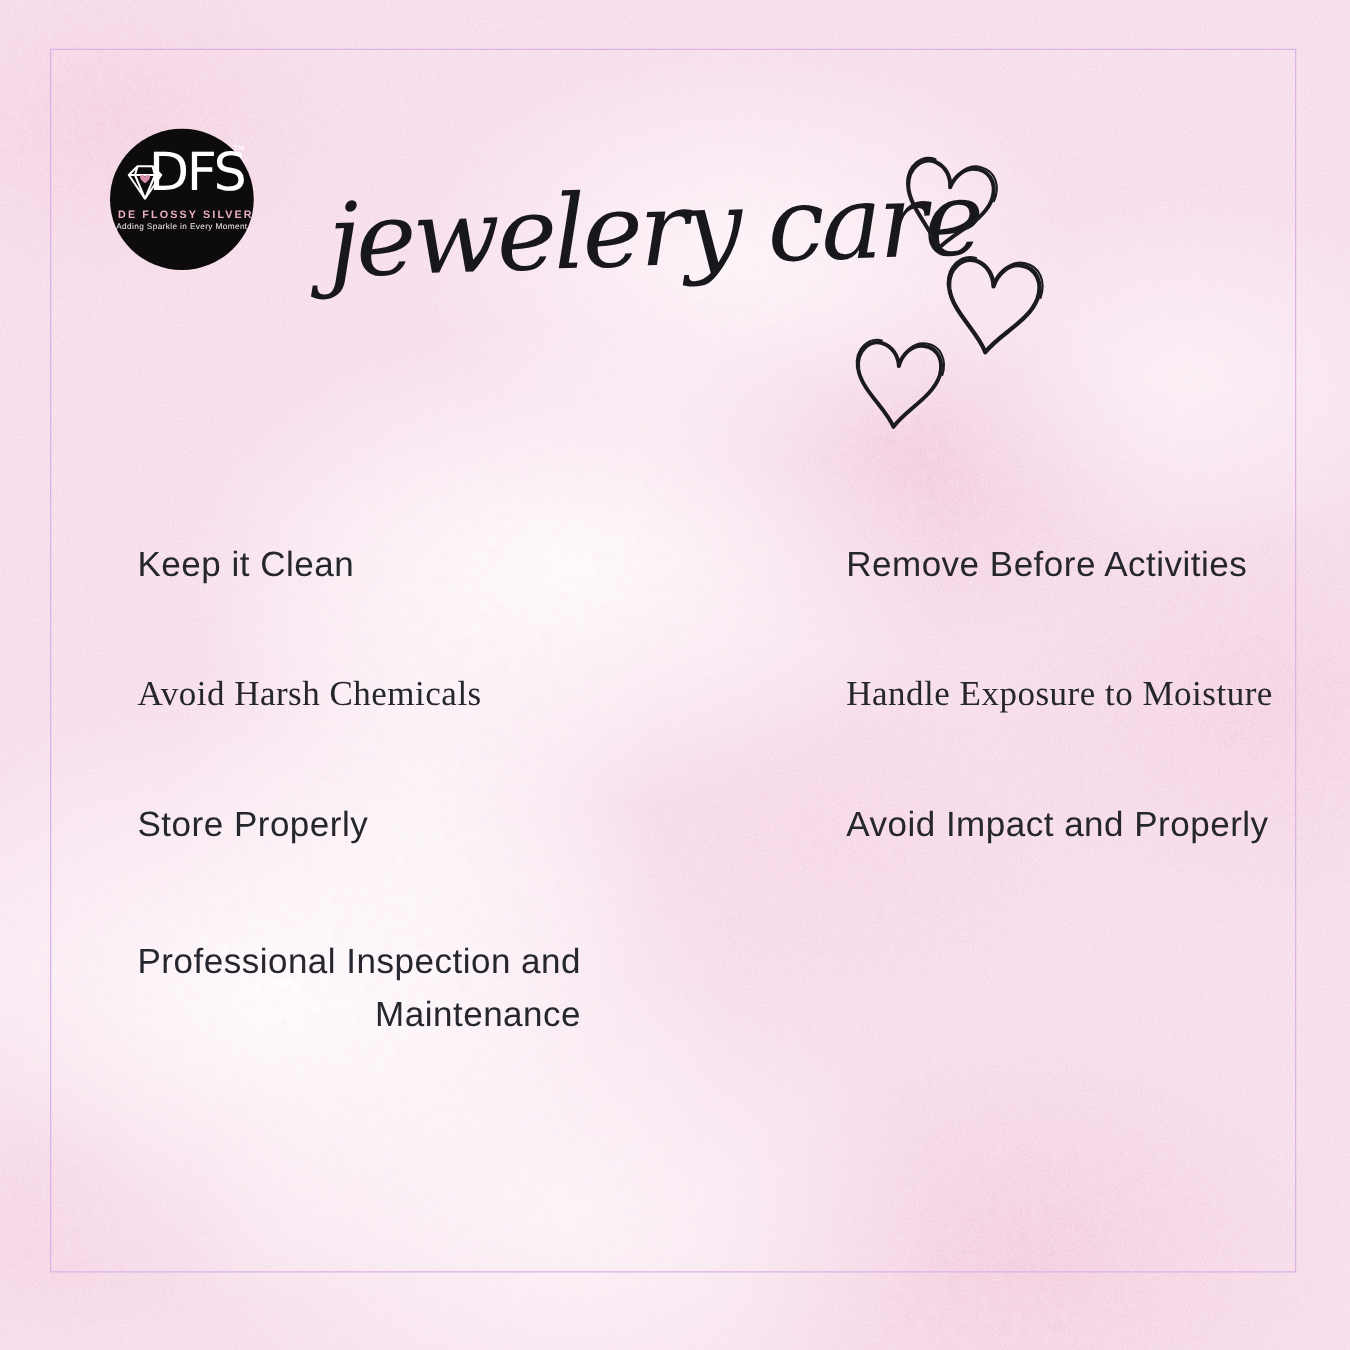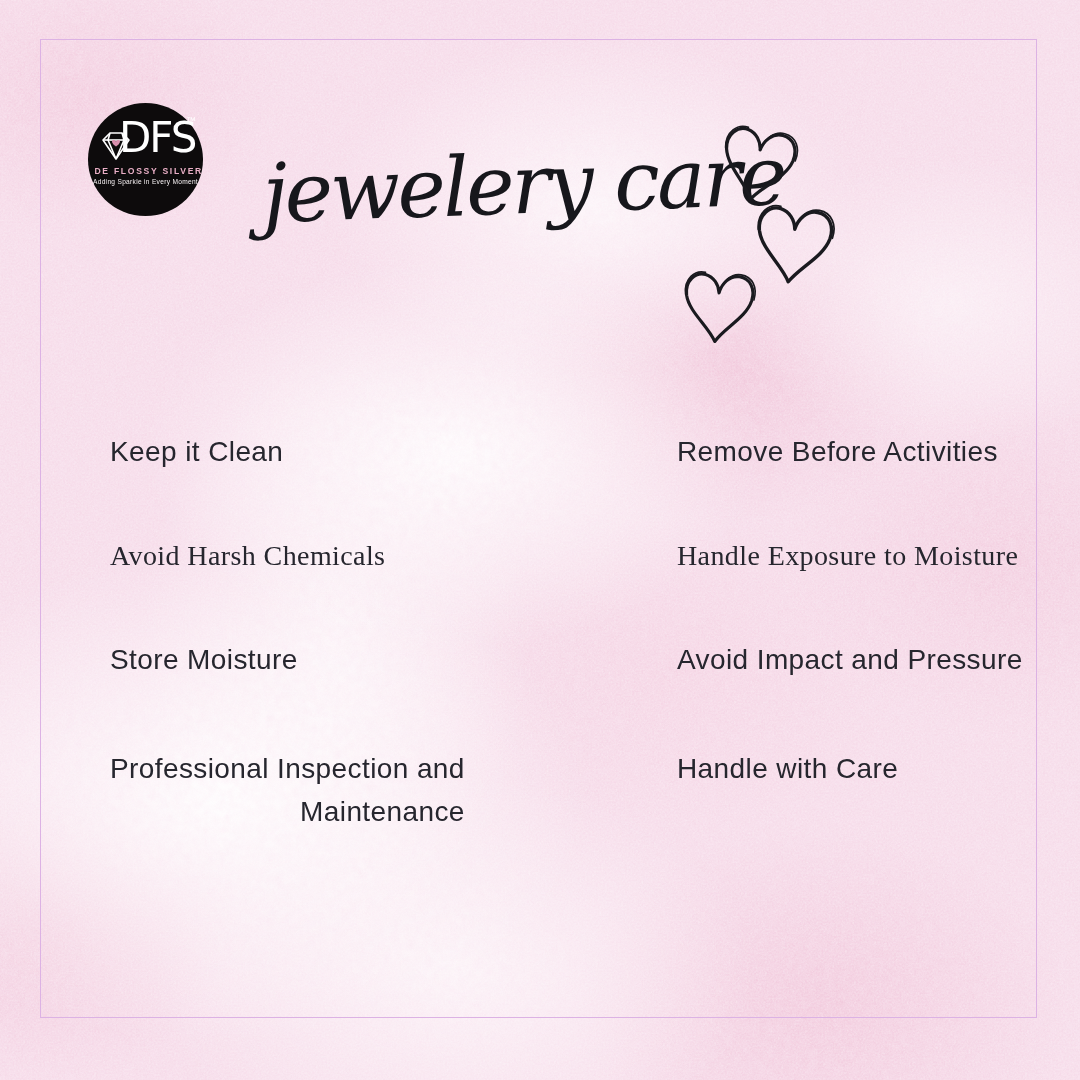--- a/index.html
+++ b/index.html
@@ -139,22 +139,21 @@
         <path stroke-width="1.7" transform="translate(-1.5,-2.5) scale(1.05)" d="M41,25 C43,15 51,5 62,6 C74,7 80,18 77,31 M6,30 C3,14 14,4 25,6"></path>
       </g>
     </defs>
     <use href="#sketchHeart" transform="translate(52,10) rotate(10 40 42) scale(0.95)"></use>
     <use href="#sketchHeart" transform="translate(86,88) rotate(6 40 42)"></use>
     <use href="#sketchHeart" transform="translate(14,154) rotate(4 40 42) scale(0.92)"></use>
   </svg>
 
   <div class="tip col-left row-1">Keep it Clean</div>
   <div class="tip col-left row-2">Avoid Harsh Chemicals</div>
-  <div class="tip col-left row-3">Store Moisture</div>
+  <div class="tip col-left row-3">Store Properly</div>
   <div class="tip col-left row-4">Professional Inspection and
  Maintenance</div>
 
   <div class="tip col-right row-1">Remove Before Activities</div>
   <div class="tip col-right row-2">Handle Exposure to Moisture</div>
-  <div class="tip col-right row-3">Avoid Impact and Pressure</div>
-  <div class="tip col-right row-4">Handle with Care</div>
+  <div class="tip col-right row-3">Avoid Impact and Properly</div>
 
 </div>
 
 </body></html>

